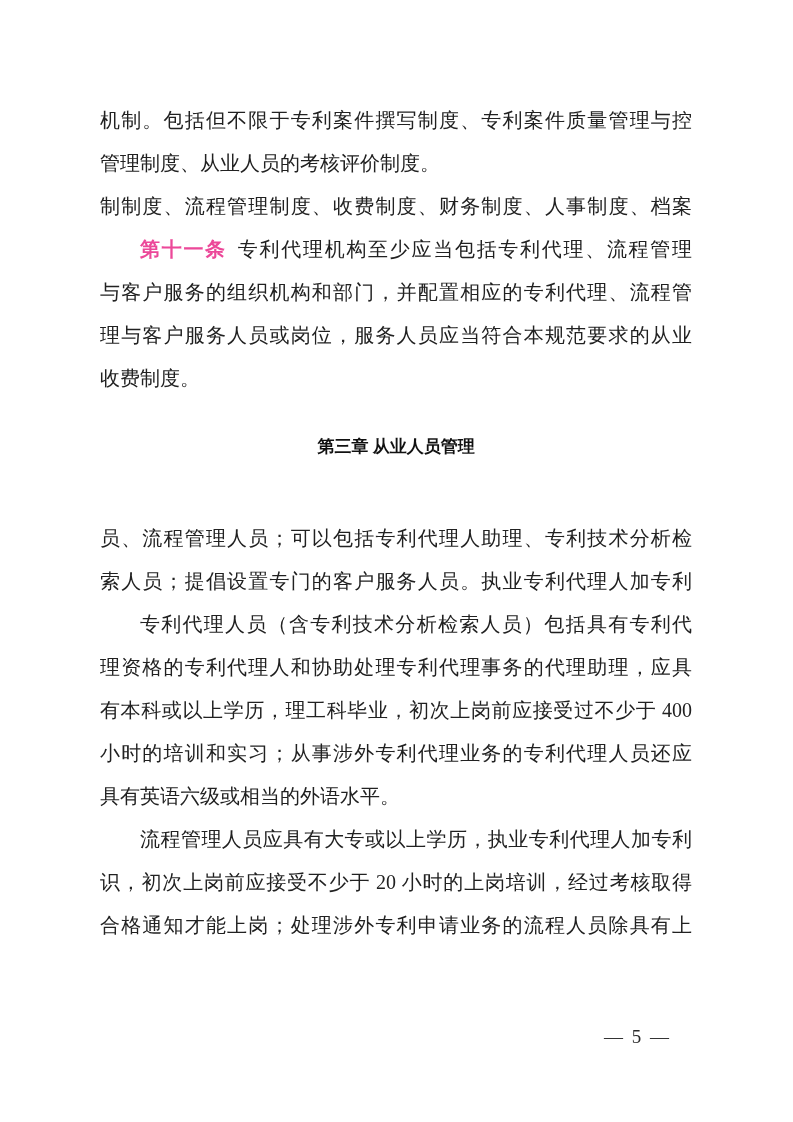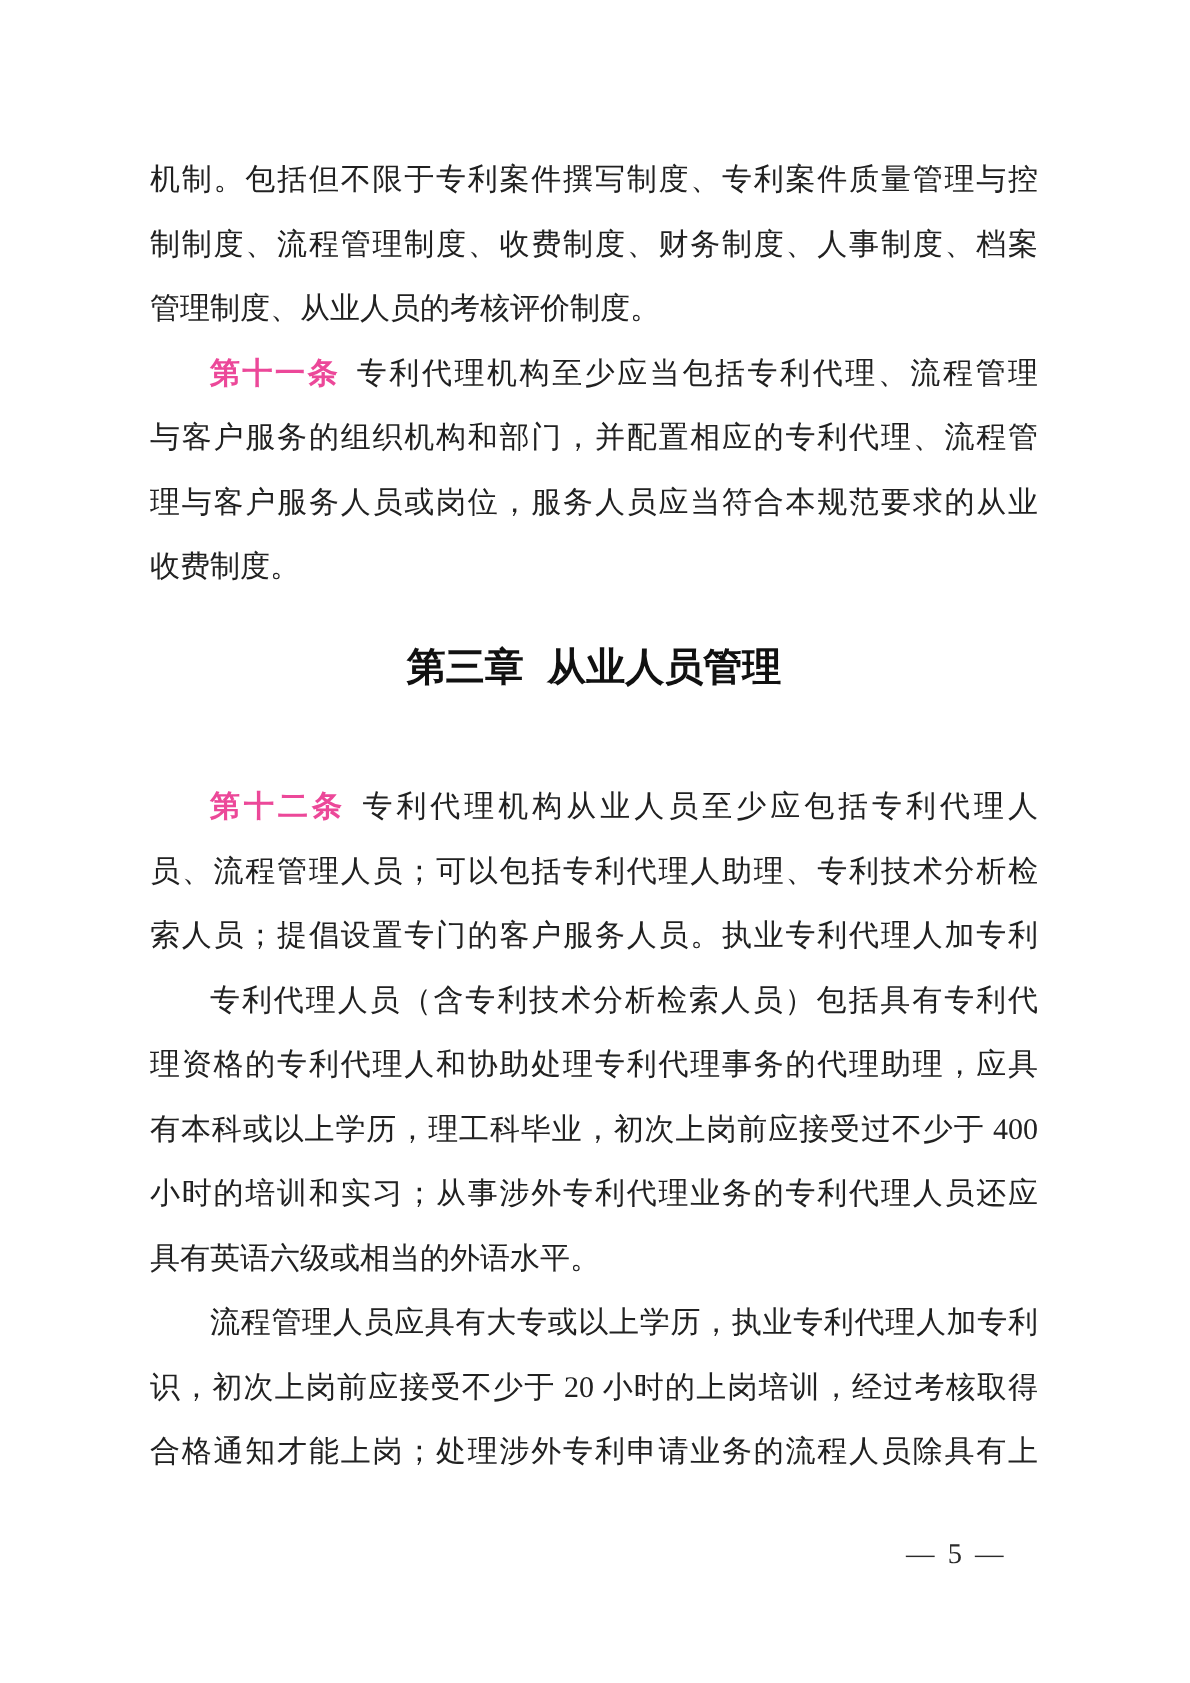--- a/index.html
+++ b/index.html
@@ -38,54 +38,52 @@
     font-weight: bold;
     color: #ec4899;
     margin-right: 0.55em;
   }
   .chapter {
     height: 43px;
     line-height: 43px;
     margin: 25px 0 49px 0;
     text-align: center;
     text-align-last: center;
-    font-size: 26px;
+    font-size: 17px;
     font-weight: bold;
     color: #111111;
     white-space: nowrap;
-    font-family: Liberation Mono, monospace;
   }
   .page-number {
     position: absolute;
     top: 1026px;
     right: 122px;
     font-size: 19px;
     letter-spacing: 2px;
     color: #2a2a2a;
     white-space: nowrap;
   }
 </style>
 </head>
 <body>
 
 <div class="page">
   <div class="content">
 
     <div class="line">机制。包括但不限于专利案件撰写制度、专利案件质量管理与控</div>
+    <div class="line end">管理制度、从业人员的考核评价制度。</div>
     <div class="line">制制度、流程管理制度、收费制度、财务制度、人事制度、档案</div>
-    <div class="line end">管理制度、从业人员的考核评价制度。</div>
 
     <div class="line indent"><span class="label">第十一条</span><span>专利代理机构至少应当包括专利代理、流程管理</span></div>
     <div class="line">与客户服务的组织机构和部门，并配置相应的专利代理、流程管</div>
     <div class="line">理与客户服务人员或岗位，服务人员应当符合本规范要求的从业</div>
     <div class="line end">收费制度。</div>
 
     <div class="chapter">第三章 从业人员管理</div>
 
-    <div class="line indent"><span class="label">第十二条</span><span>专利代理机构从业人员至少应包括专利代理人</span></div>
     <div class="line">员、流程管理人员；可以包括专利代理人助理、专利技术分析检</div>
     <div class="line">索人员；提倡设置专门的客户服务人员。执业专利代理人加专利</div>
 
     <div class="line indent">专利代理人员（含专利技术分析检索人员）包括具有专利代</div>
     <div class="line">理资格的专利代理人和协助处理专利代理事务的代理助理，应具</div>
     <div class="line">有本科或以上学历，理工科毕业，初次上岗前应接受过不少于 400</div>
     <div class="line">小时的培训和实习；从事涉外专利代理业务的专利代理人员还应</div>
     <div class="line end">具有英语六级或相当的外语水平。</div>
 
     <div class="line indent">流程管理人员应具有大专或以上学历，执业专利代理人加专利</div>

